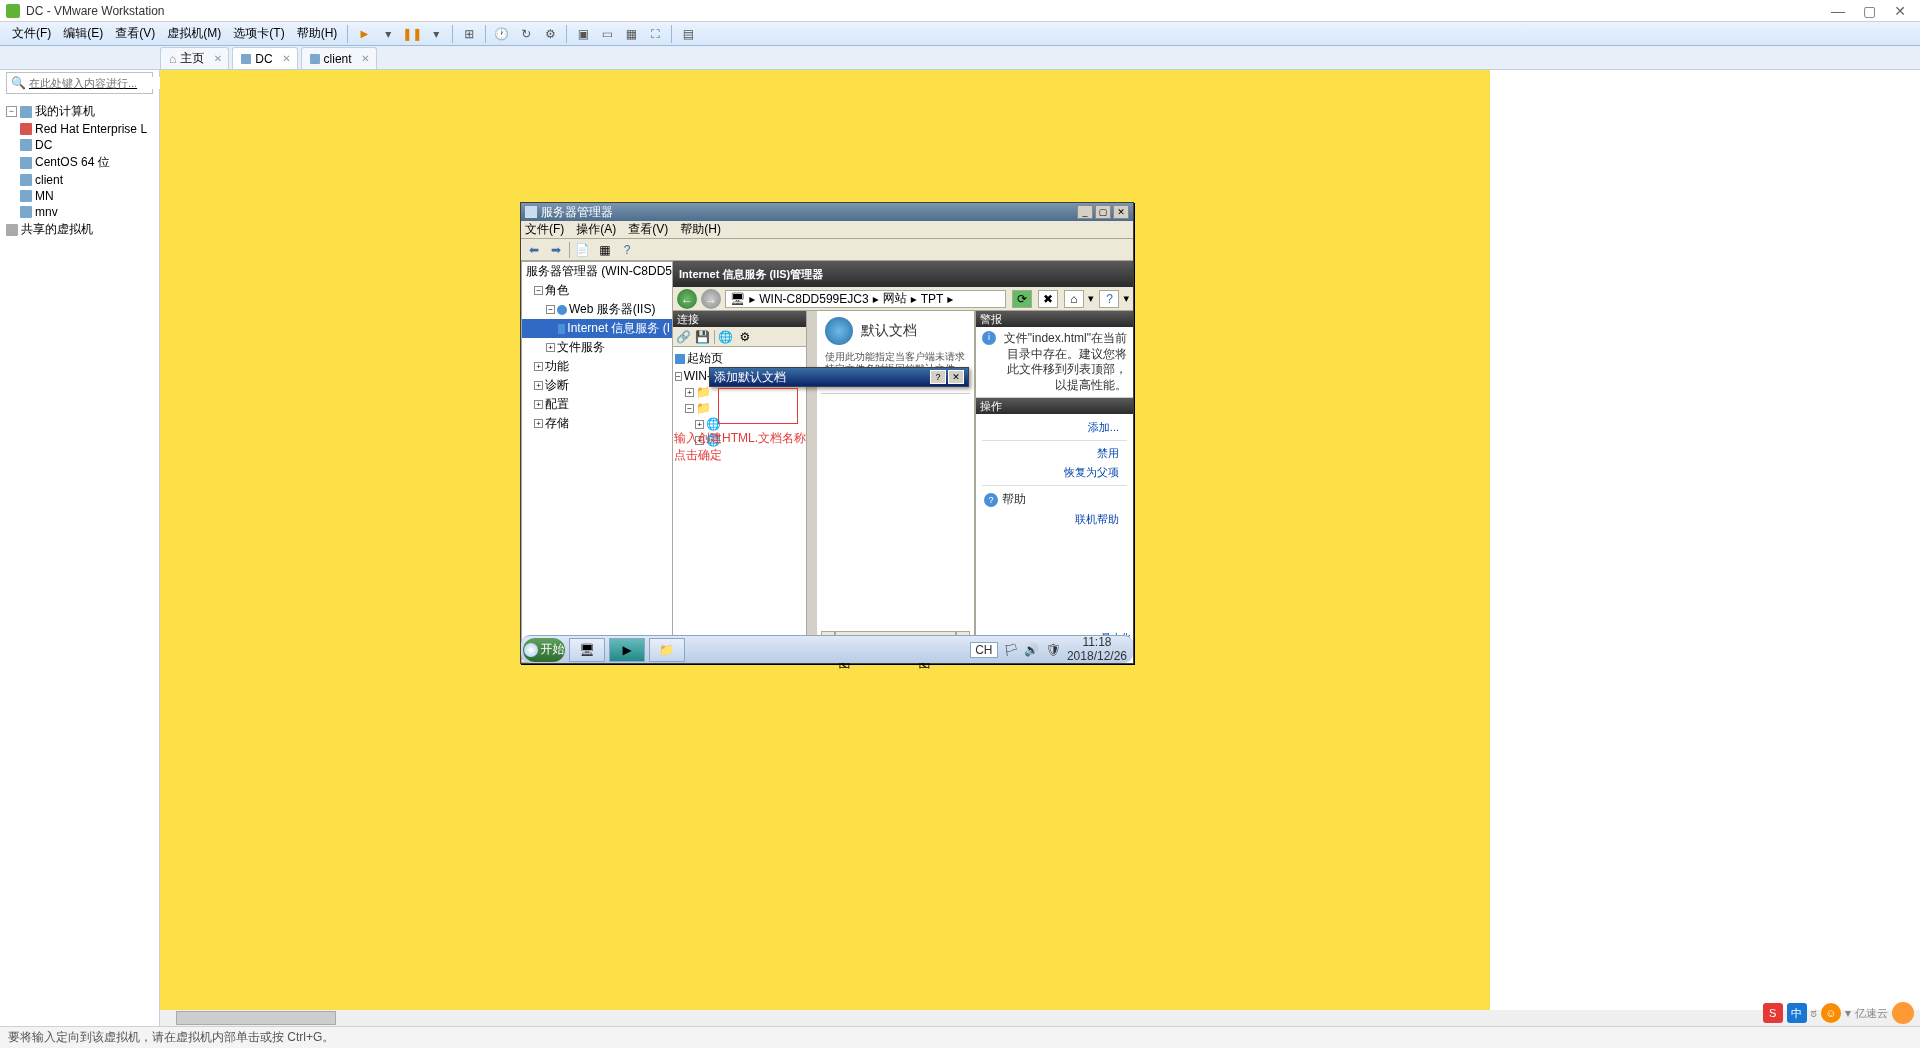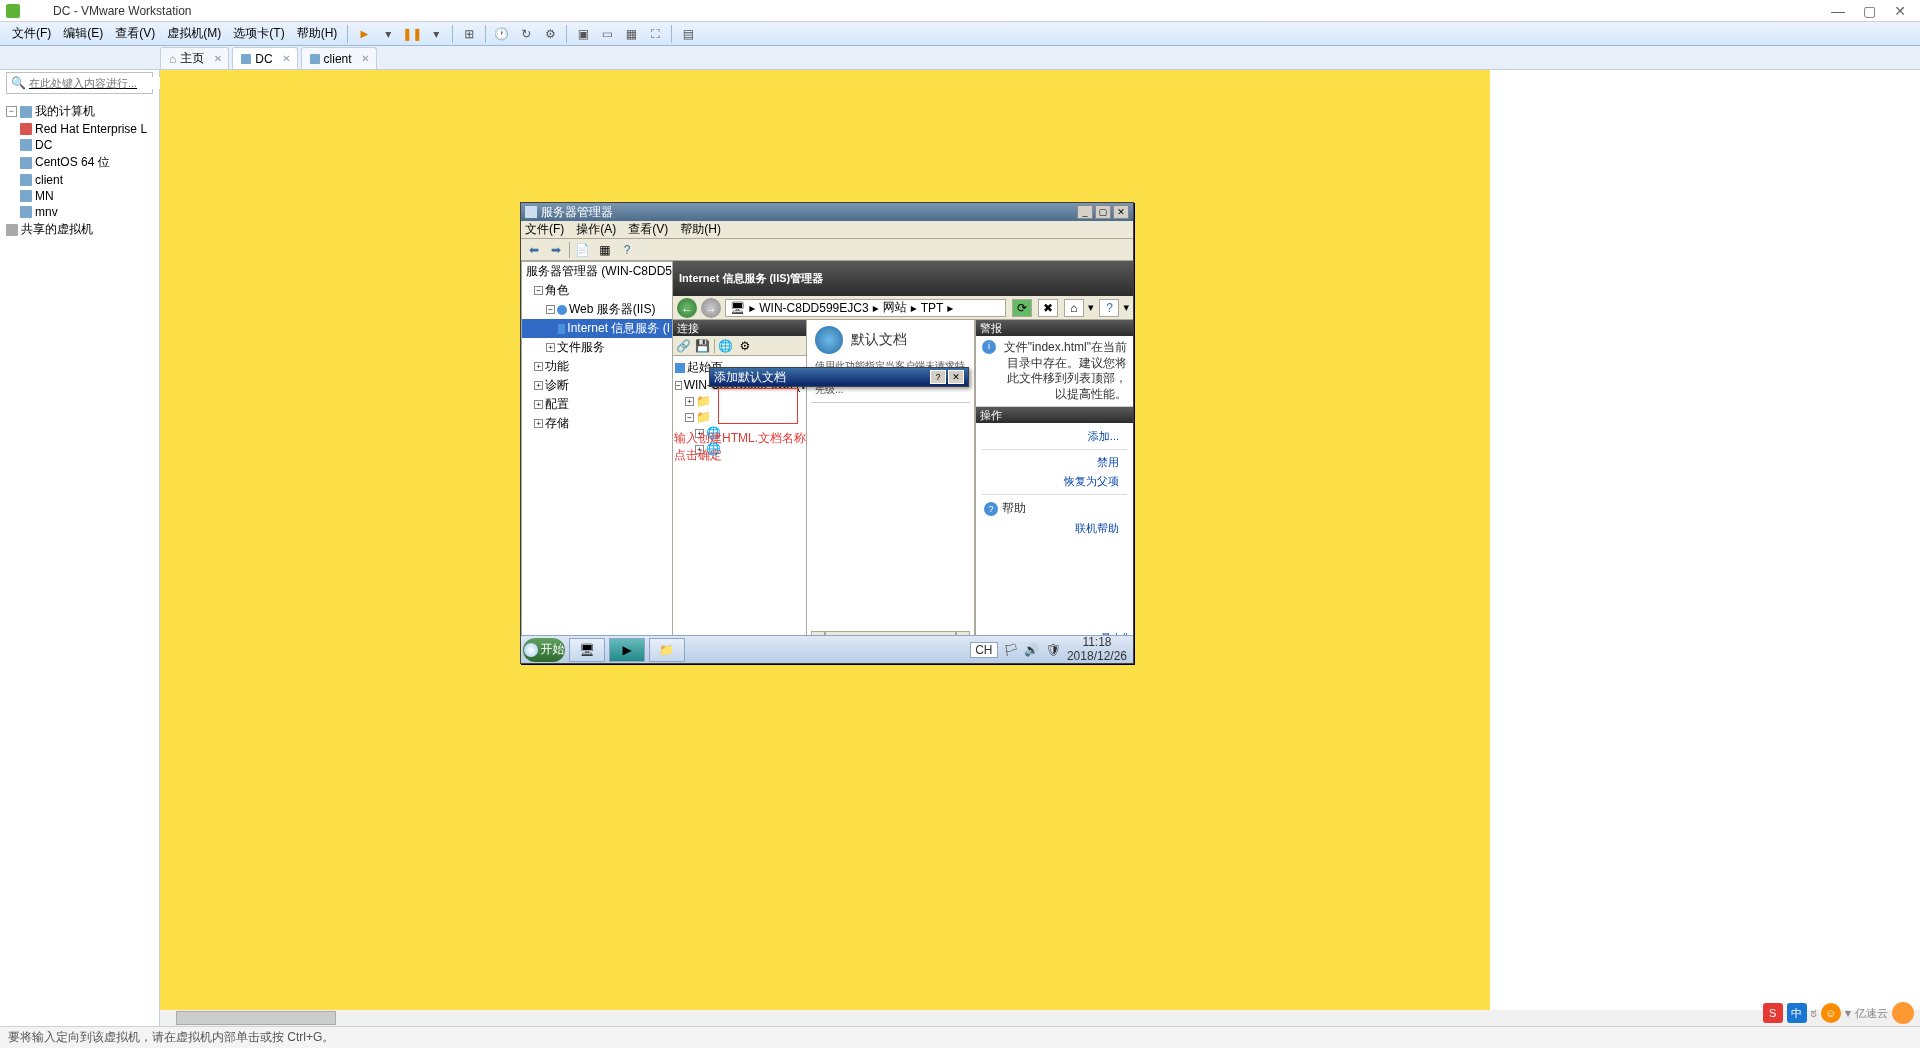--- a/index.html
+++ b/index.html
@@ -1,19 +1,19 @@
 <!DOCTYPE html>
 <html><head>
 <meta charset="utf-8">
 <style>
 * { box-sizing: border-box; margin: 0; padding: 0; font-family: "Microsoft YaHei", Tahoma, sans-serif; font-size: 12px; }
 body { background: #fff; width: 1920px; height: 1048px; overflow: hidden; position: relative; }
 
 
-.titlebar { height: 22px; background: #fff; display: flex; align-items: center; padding: 0 6px; border-bottom: 1px solid #d0d0d0; gap: 27px; }
+.titlebar { height: 22px; background: #fff; display: flex; align-items: center; padding: 0 6px; border-bottom: 1px solid #d0d0d0; }
 .titlebar .icon { width: 14px; height: 14px; background: #5fb336; border-radius: 2px; margin-right: 6px; }
 .titlebar .title { flex: 1; color: #333; }
 .titlebar .winbtns { display: flex; gap: 18px; margin-right: 8px; }
 .titlebar .winbtns span { cursor: pointer; color: #666; font-size: 14px; }
 
 
 .menubar { height: 24px; background: linear-gradient(#ebf3fd, #d6e7fb); display: flex; align-items: center; padding: 0 6px; border-bottom: 1px solid #9ab8d8; }
 .menubar .menuitem { padding: 2px 6px; cursor: pointer; }
 .menubar .sep { width: 1px; height: 18px; background: #9ab8d8; margin: 0 4px; }
 .menubar .tbtn { width: 20px; height: 20px; margin: 0 2px; display: inline-flex; align-items: center; justify-content: center; cursor: pointer; color: #555; }
@@ -62,38 +62,38 @@
 .smtree .n { padding: 1px 2px; white-space: nowrap; display: flex; align-items: center; gap: 2px; }
 .smtree .n .pm { width: 9px; height: 9px; border: 1px solid #888; display: inline-flex; align-items: center; justify-content: center; font-size: 8px; line-height: 1; }
 .smtree .n.i1 { padding-left: 12px; }
 .smtree .n.i2 { padding-left: 24px; }
 .smtree .n.i3 { padding-left: 36px; }
 .smtree .n.sel { background: #316ac5; color: #fff; }
 .smtree .scroll { height: 16px; background: #ece9d8; border-top: 1px solid #aca899; position: absolute; bottom: 0; left: 0; width: 152px; }
 
 
 .iis { flex: 1; display: flex; flex-direction: column; }
-.iis .iishdr { height: 35px; background: linear-gradient(#5a5a5a, #2b2b2b); color: #fff; padding: 0 6px; display: flex; align-items: center; font-size: 11px; font-weight: bold; }
+.iis .iishdr { height: 26px; background: linear-gradient(#5a5a5a, #2b2b2b); color: #fff; padding: 0 6px; display: flex; align-items: center; font-size: 11px; font-weight: bold; }
 .iis .navrow { height: 24px; background: #ece9d8; border-bottom: 1px solid #aca899; display: flex; align-items: center; padding: 0 4px; gap: 4px; font-size: 11px; }
 .iis .navrow .navback { background: radial-gradient(#6fb96f,#2d7a2d); border-radius: 50%; width: 20px; height: 20px; color: #fff; display: flex; align-items: center; justify-content: center; cursor: pointer; }
 .iis .navrow .crumb { flex: 1; border: 1px solid #aca899; height: 18px; background: #fff; display: flex; align-items: center; padding: 0 4px; gap: 4px; }
 .iis .navrow .rbtn { width: 20px; height: 18px; border: 1px solid #aca899; background: #fff; margin-left: 2px; cursor: pointer; display: flex; align-items: center; justify-content: center; }
 
 .iis .cols { flex: 1; display: flex; }
 .conn { width: 134px; border-right: 1px solid #aca899; display: flex; flex-direction: column; background: #fff; }
 .conn .chdr { height: 16px; background: linear-gradient(#5a5a5a,#2b2b2b); color: #fff; padding: 0 4px; font-size: 11px; display: flex; align-items: center; }
 .conn .ctool { height: 20px; background: #ece9d8; border-bottom: 1px solid #aca899; display: flex; align-items: center; gap: 3px; padding: 0 3px; }
 .conn .ctool .cb { width: 16px; height: 16px; cursor: pointer; display: flex; align-items: center; justify-content: center; }
 .conn .ctree { flex: 1; font-size: 11px; padding: 2px; overflow: hidden; }
 .conn .ctree .cn { padding: 1px 0; white-space: nowrap; display: flex; align-items: center; gap: 2px; }
 .conn .ctree .cn.i1 { padding-left: 10px; }
 .conn .ctree .cn.i2 { padding-left: 20px; }
 .conn .scroll2 { height: 16px; background: #ece9d8; border-top: 1px solid #aca899; }
 
-.feat { flex: 1; display: flex; flex-direction: column; background: #fff; border-right: 1px solid #aca899; }
+.feat { flex: 1; display: flex; flex-direction: column; background: #fff; border-right: 1px solid #aca899; margin-left: 10px; }
 .feat .fhdr { padding: 6px 8px; display: flex; align-items: center; gap: 8px; }
 .feat .fhdr .ficon { width: 28px; height: 28px; background: radial-gradient(#6bb9e8,#2a6ea5); border-radius: 50%; }
 .feat .fhdr .ftitle { font-size: 14px; color: #333; }
 .feat .fdesc { padding: 0 8px 6px; font-size: 10px; color: #555; line-height: 1.2; }
 .feat .flist { flex: 1; border-top: 1px solid #ccc; margin: 0 4px; position: relative; }
 .feat .flist .hscr { position: absolute; bottom: 0; left: 0; right: 0; height: 14px; background: #ece9d8; display: flex; }
 .feat .flist .hscr span { width: 14px; border: 1px solid #aca899; display: flex; align-items: center; justify-content: center; font-size: 9px; }
 .feat .flist .hscr .track { flex: 1; }
 .feat .viewtabs { height: 18px; display: flex; border-top: 1px solid #aca899; background: #ece9d8; }
 .feat .viewtabs .vt { padding: 0 8px; border-right: 1px solid #aca899; display: flex; align-items: center; gap: 3px; cursor: pointer; font-size: 11px; }
@@ -119,21 +119,21 @@
 .dialog .dlabel { font-size: 11px; margin-bottom: 2px; }
 .dialog .dinput { width: 100%; height: 18px; border: 1px solid #7f9db9; padding: 0 3px; font-size: 11px; font-family: monospace; }
 .dialog .dredbox { position: absolute; top: 20px; left: 8px; width: 80px; height: 36px; border: 1px solid #e53935; pointer-events: none; }
 .dialog .dbtns2 { display: flex; justify-content: flex-end; gap: 6px; padding: 6px 10px 10px; }
 .dialog .dbtns2 button { width: 62px; height: 20px; background: #ece9d8; border: 1px solid #404040; cursor: pointer; font-size: 11px; }
 
 
 .anno { position: absolute; left: 674px; top: 430px; color: #e53935; font-size: 12px; line-height: 1.4; z-index: 5; pointer-events: none; }
 
 
-.gtaskbar { position: absolute; bottom: 0; left: 0; right: 0; height: 28px; background: linear-gradient(#dfe8f6,#b9cde6); border-top: 1px solid #8ba6c7; display: flex; align-items: center; }
+.gtaskbar { position: absolute; bottom: 0; left: 0; right: 0; height: 28px; background: linear-gradient(#dfe8f6,#b9cde6); border-top: 1px solid #8ba6c7; display: flex; align-items: center; border-radius: 9px; }
 .gtaskbar .start { width: 42px; height: 24px; margin-left: 2px; background: linear-gradient(#5fa05f,#2d6a2d); border-radius: 12px; color: #fff; display: flex; align-items: center; justify-content: center; gap: 3px; cursor: pointer; font-size: 11px; }
 .gtaskbar .start .orb { width: 14px; height: 14px; background: radial-gradient(#fff,#a0c8ef); border-radius: 50%; }
 .gtaskbar .tbi { width: 36px; height: 24px; margin-left: 4px; background: linear-gradient(#e8effa,#c5d6ec); border: 1px solid #8ba6c7; display: flex; align-items: center; justify-content: center; cursor: pointer; }
 .gtaskbar .tray { margin-left: auto; display: flex; align-items: center; gap: 6px; padding: 0 6px; font-size: 10px; color: #333; }
 .gtaskbar .tray .lang { border: 1px solid #8ba6c7; padding: 0 4px; background: #fff; }
 .gtaskbar .tray .clock { text-align: center; line-height: 1.1; }
 
 
 .statusbar { position: absolute; left: 0; right: 0; bottom: 0; height: 22px; background: #f4f4f4; border-top: 1px solid #d0d0d0; display: flex; align-items: center; padding: 0 8px; font-size: 11px; color: #555; }
 

